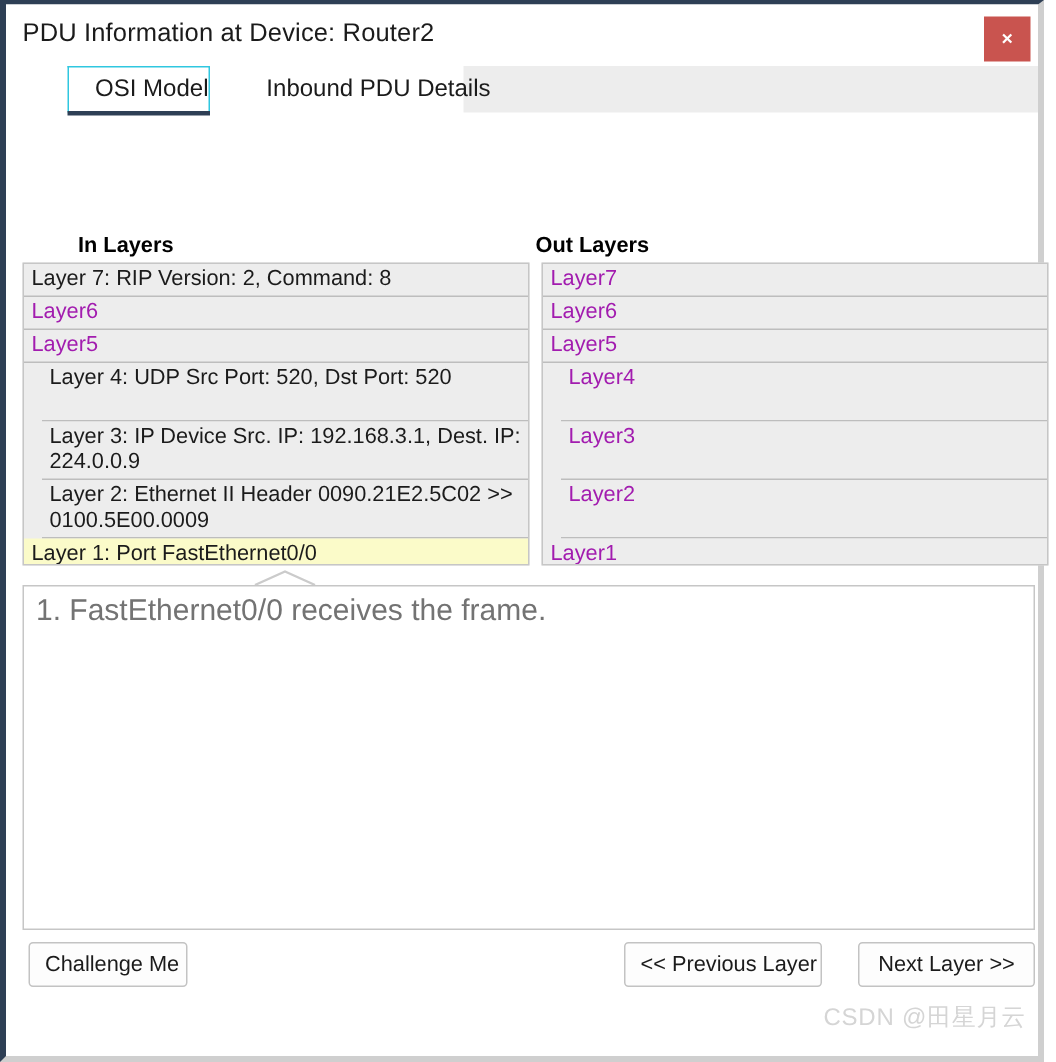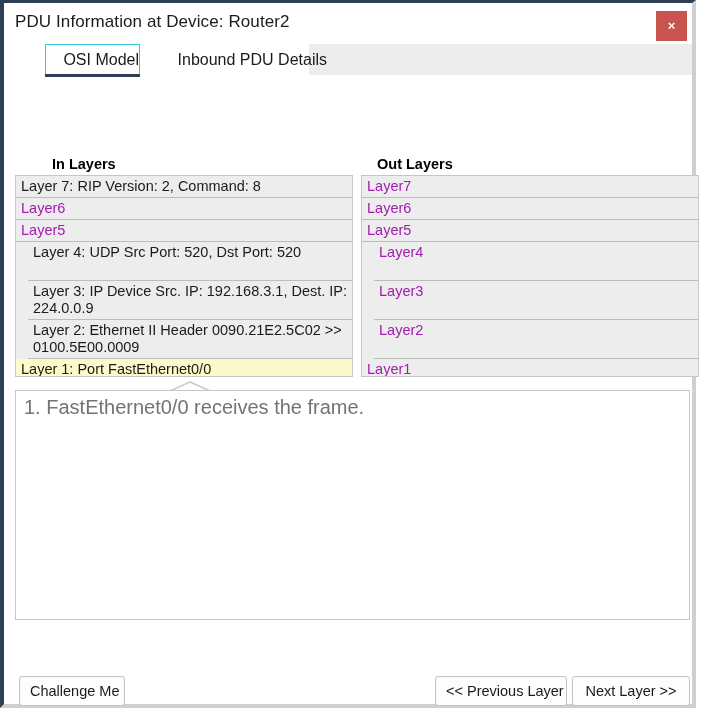--- a/index.html
+++ b/index.html
@@ -152,21 +152,21 @@
     height: 222px;
   }
   .col-header {
     position: absolute;
     top: 0px;
     font-size: 14.5px;
     font-weight: bold;
     color: #000000;
   }
   #in-header { left: 0; margin-left: 48px; }
-  #out-header { left: 373px; text-align: right; }
+  #out-header { left: 353px; text-align: right; }
 
   .layer-list {
     position: absolute;
     top: 19px;
     width: 338px;
     box-sizing: border-box;
     border: 1px solid #c6c6c6;
     background: #ededed;
     overflow: hidden;
   }
@@ -244,24 +244,23 @@
     box-sizing: border-box;
     background: #fdfdfd;
     border: 1px solid #c3c3c3;
     border-radius: 3px;
     font-size: 14.5px;
     color: #1b1b1b;
     font-family: "Liberation Sans", sans-serif;
     cursor: pointer;
     padding: 0 10px;
     white-space: nowrap;
-    margin-top: 48px;
   }
   #btn-challenge { left: 15px;  width: 106px; }
-  #btn-prev      { left: 431px; width: 132px; }
+  #btn-prev      { left: 412px; width: 132px; }
   #btn-next      { left: 568px; width: 118px; text-align: center; }
 
   
   #watermark {
     position: absolute;
     left: 545px;
     top: 591px;
     font-size: 16px;
     color: #d5d5d5;
     white-space: nowrap;
@@ -329,15 +328,16 @@
     <div id="desc-panel">
       <div class="desc-line">1. FastEthernet0/0 receives the frame.</div>
     </div>
 
     <div id="footer">
       <button class="btn" id="btn-challenge">Challenge Me</button>
       <button class="btn" id="btn-prev">&lt;&lt; Previous Layer</button>
       <button class="btn" id="btn-next">Next Layer &gt;&gt;</button>
     </div>
 
+    <div id="watermark">CSDN @田星月云</div>
 
   </div>
 </div>
 
 </body></html>

